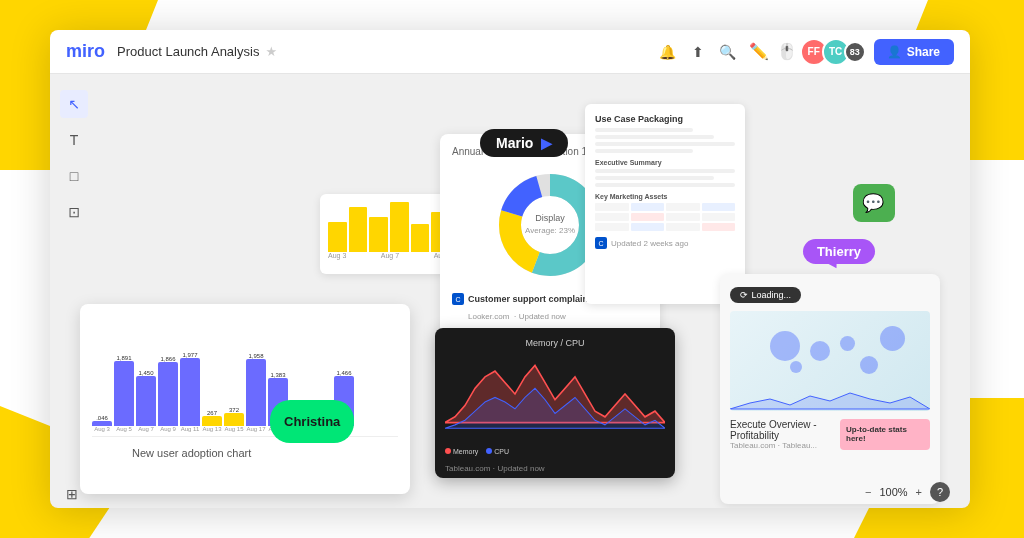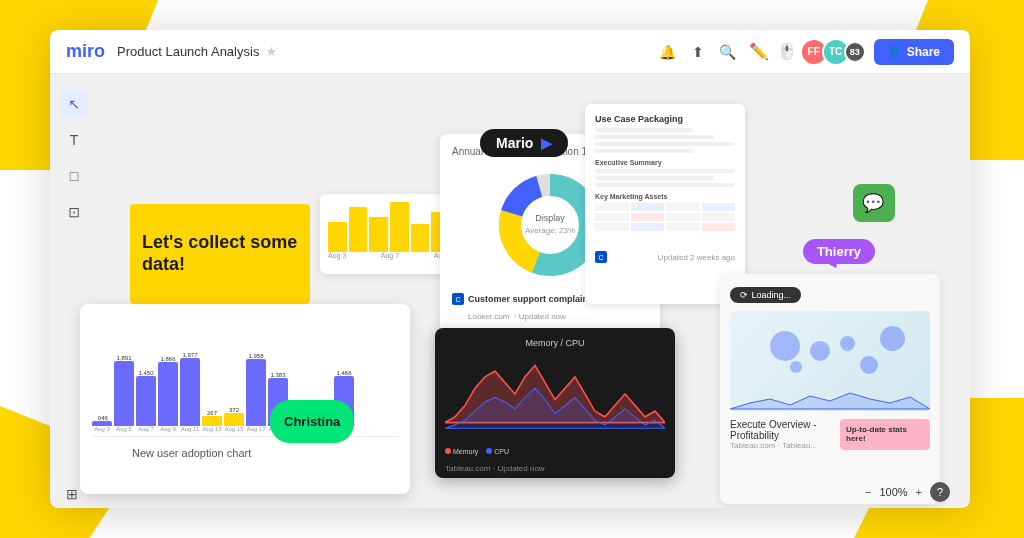--- a/index.html
+++ b/index.html
@@ -625,23 +625,20 @@
         <div class="mini-bar" style="height:44px;background:#FFD600;"></div>
       </div>
       <div style="font-size:7px;color:#999;display:flex;justify-content:space-between;">
         <span>Aug 3</span>
           <span>Aug 7</span>
           <span>Aug 11</span>
           <span>Aug 15</span>
       </div>
     </div>
 
-    <div class="sticky-yellow">
-      <div class="sticky-yellow-text">Let's collect some data!</div>
-    </div>
 
     <div class="mario-label">
       <span>Mario</span>
       <span class="mario-arrow">▶</span>
     </div>
 
     <div class="donut-card">
       <div class="donut-title">Annual Revenue Distribution 174 %</div>
       <div class="donut-svg-container">
         <svg width="120" height="120" viewBox="0 0 120 120">
@@ -687,21 +684,21 @@
         <div class="doc-cell pink"></div>
         <div class="doc-cell"></div>
         <div class="doc-cell"></div>
       </div>
       <div class="doc-table-row">
         <div class="doc-cell"></div>
         <div class="doc-cell blue"></div>
         <div class="doc-cell"></div>
         <div class="doc-cell pink"></div>
       </div>
-      <div class="source-row" style="margin-top:20px;justify-content:space-between;">
+      <div class="source-row" style="margin-top:6px;">
         <div class="confluence-icon">C</div>
         <span class="updated-label">Updated 2 weeks ago</span>
       </div>
     </div>
 
     <div class="chat-bubble">
       <div class="chat-icon">💬</div>
     </div>
 
     <div class="thierry-label">

